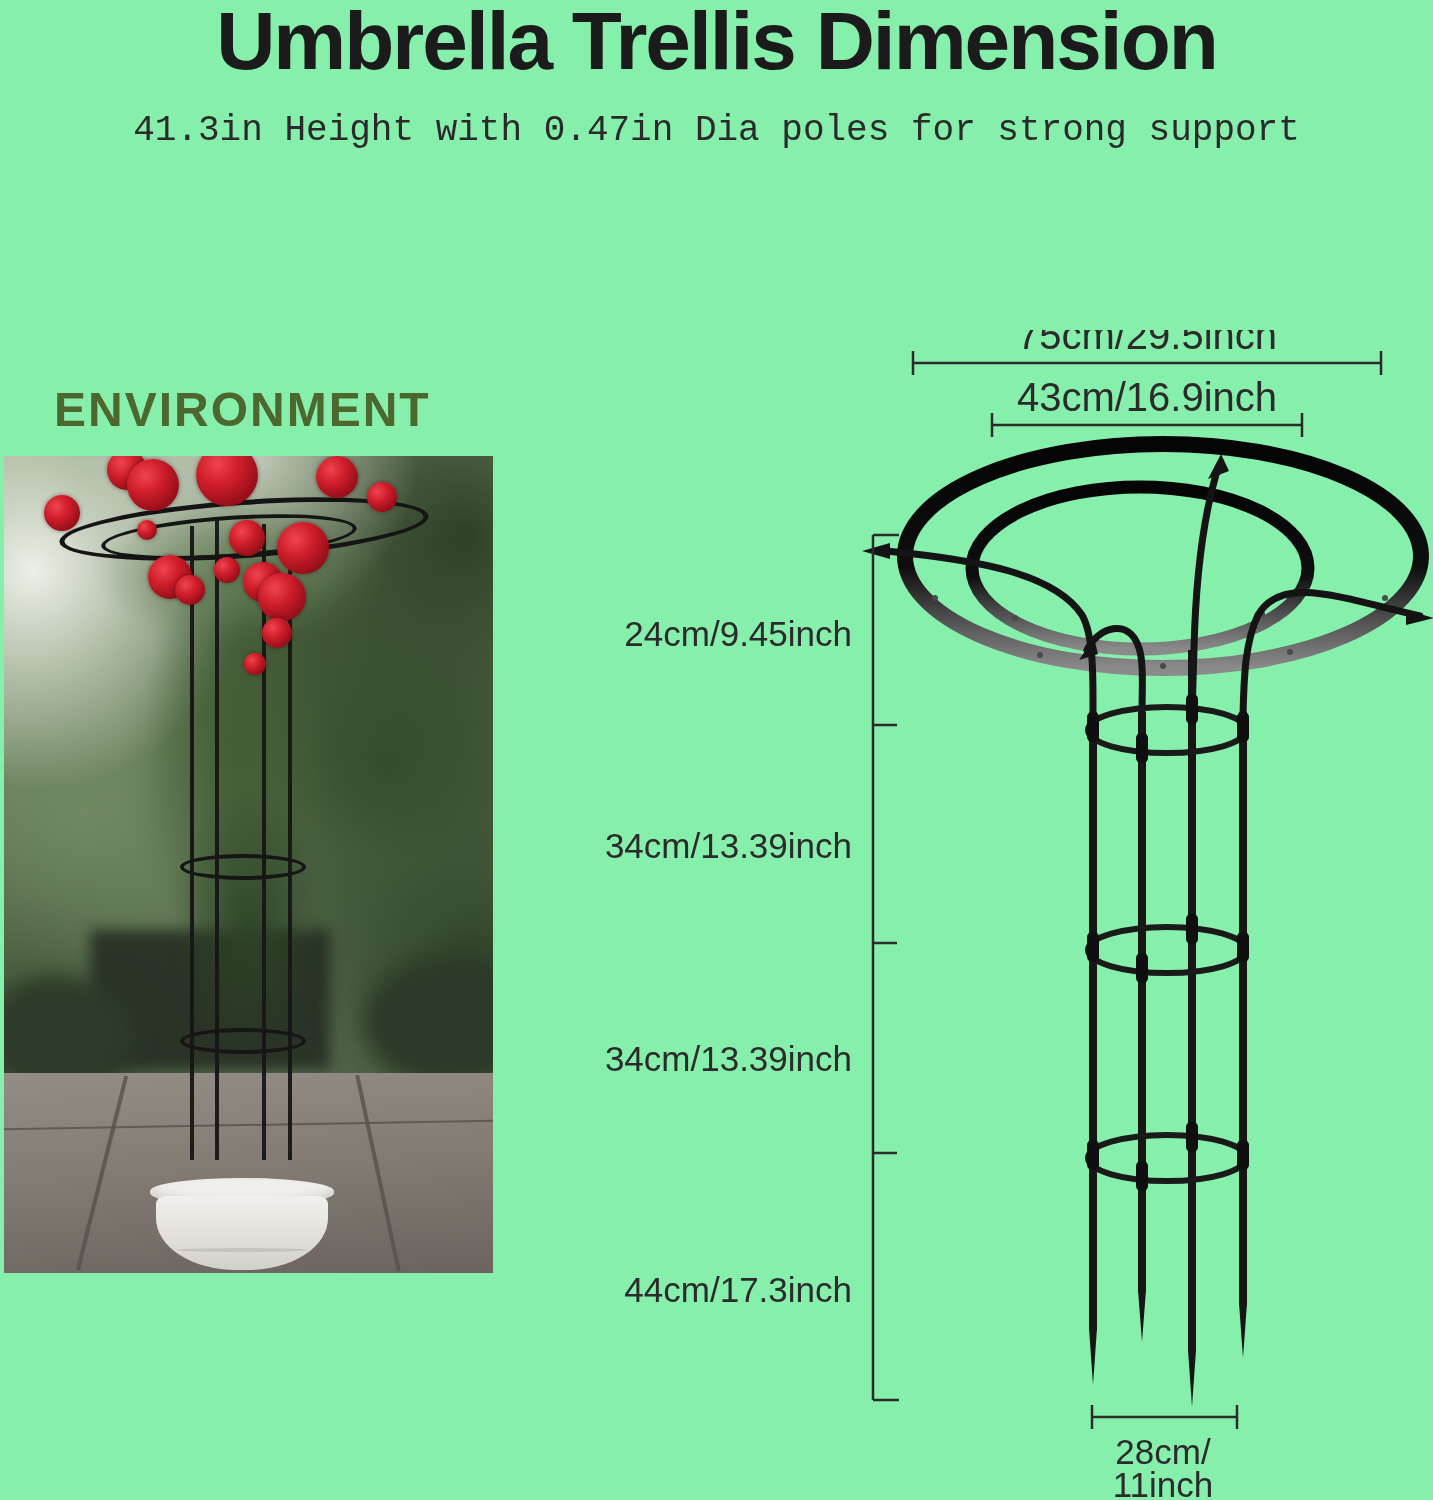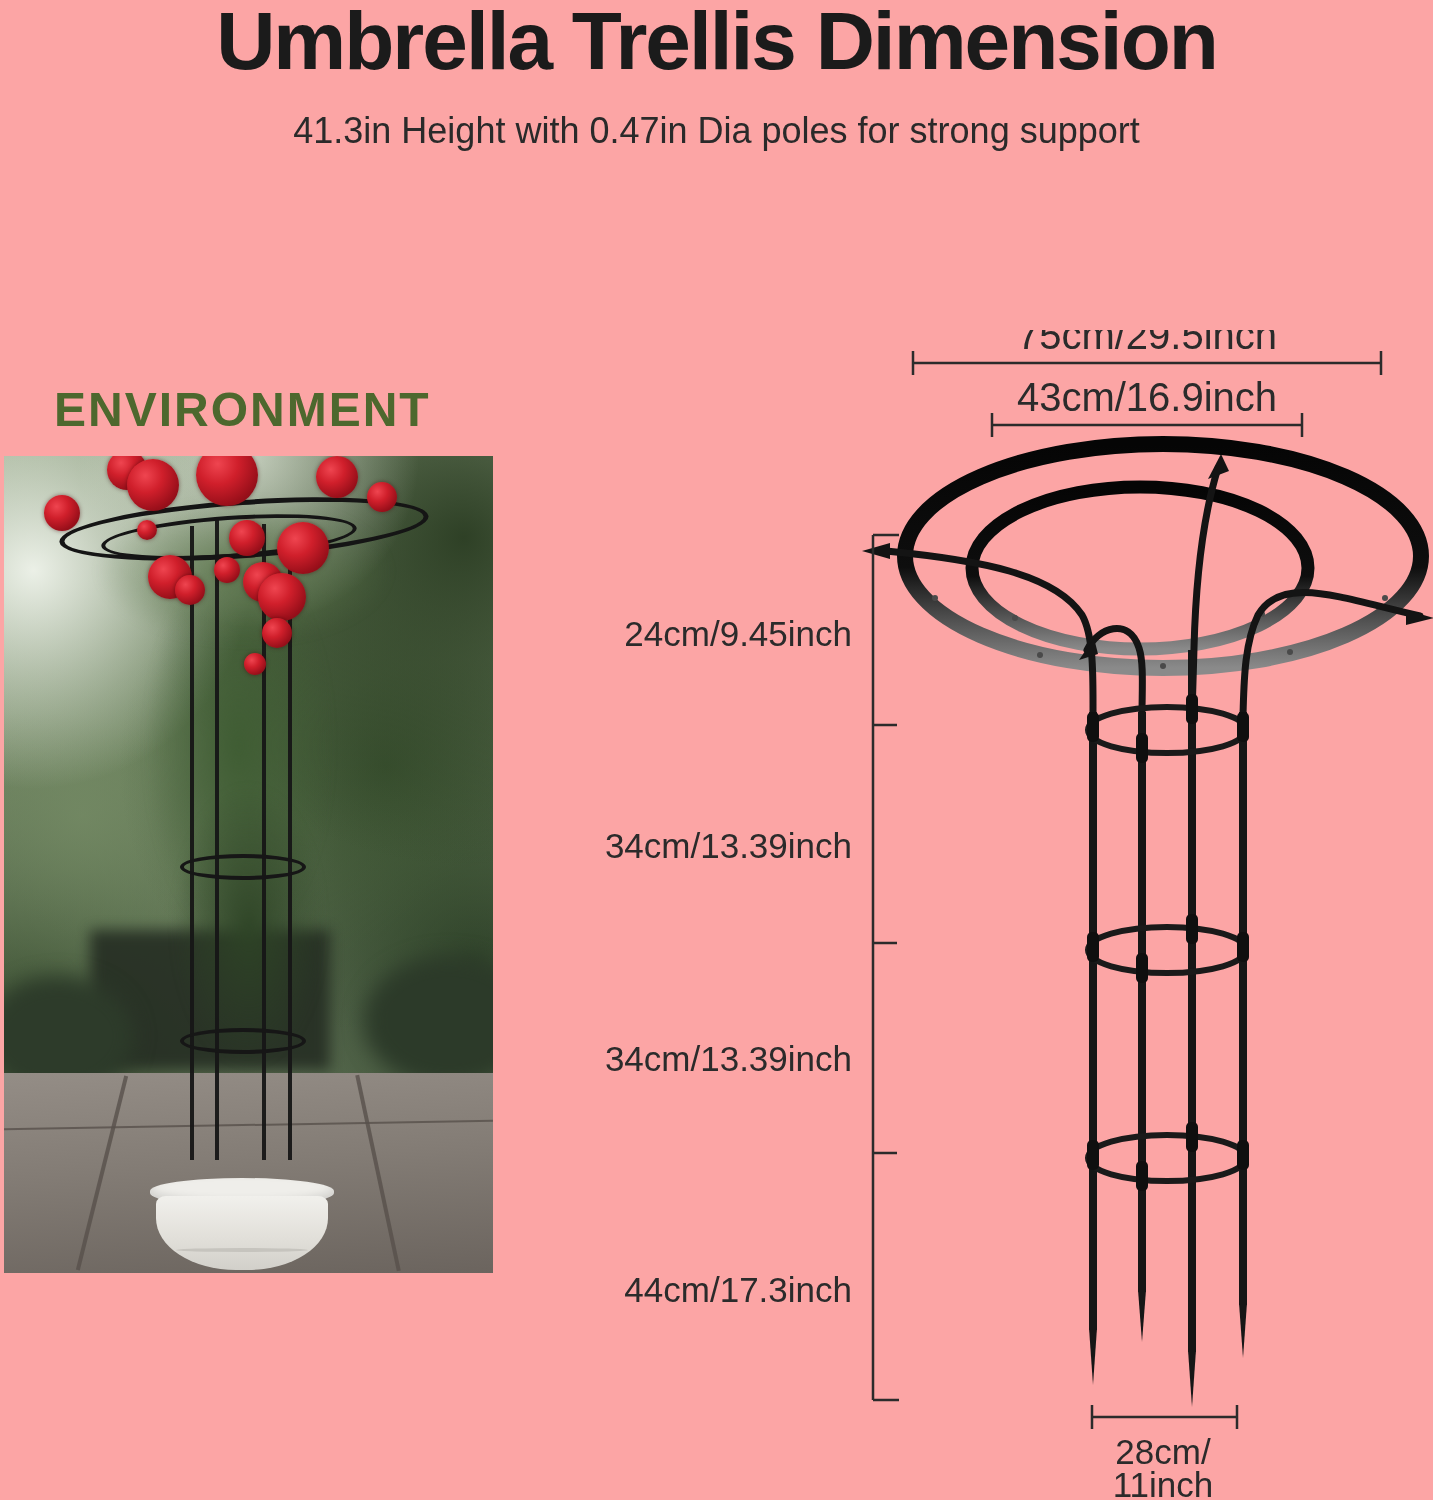--- a/index.html
+++ b/index.html
@@ -1,23 +1,23 @@
 <!DOCTYPE html>
 <html><head>
 <meta charset="utf-8">
 <style>
   html,body{margin:0;padding:0;background:#ffffff;}
-  .page{position:relative;width:1433px;height:1500px;background:#fca5a5;overflow:hidden;
+  .page{position:relative;width:1433px;height:1500px;background:#86efac;overflow:hidden;
         font-family:"Liberation Sans",sans-serif;}
 
   
   .hdr{position:absolute;left:0;top:0;width:1433px;text-align:center;}
   .hdr h1{margin:0;padding-top:0px;font-size:82px;line-height:1.0;font-weight:800;
           letter-spacing:-2px;color:#1b1b1b;}
-  .hdr p{margin:4px;margin-top:28px;font-size:36px;font-weight:400;color:#2a2a2a;letter-spacing:0px;}
+  .hdr p{margin:4px;margin-top:28px;font-size:36px;font-weight:400;color:#2a2a2a;letter-spacing:0px;font-family:Liberation Mono, monospace;}
 
   
   .env-heading{position:absolute;left:46px;top:374px;margin:8px;font-size:48px;font-weight:800;
                letter-spacing:2px;color:#4d682e;}
   .photo{position:absolute;left:4px;top:456px;width:489px;height:817px;overflow:hidden;
          background:
            radial-gradient(circle at 6% 14%, rgba(240,244,236,.96) 0%, rgba(240,244,236,0) 26%),
            radial-gradient(circle at 50% 0%, rgba(228,234,222,.75) 0%, rgba(228,234,222,0) 20%),
            radial-gradient(circle at 94% 10%, rgba(42,60,34,.95) 0%, rgba(42,60,34,0) 38%),
            radial-gradient(circle at 78% 38%, rgba(54,78,44,.9) 0%, rgba(54,78,44,0) 42%),

